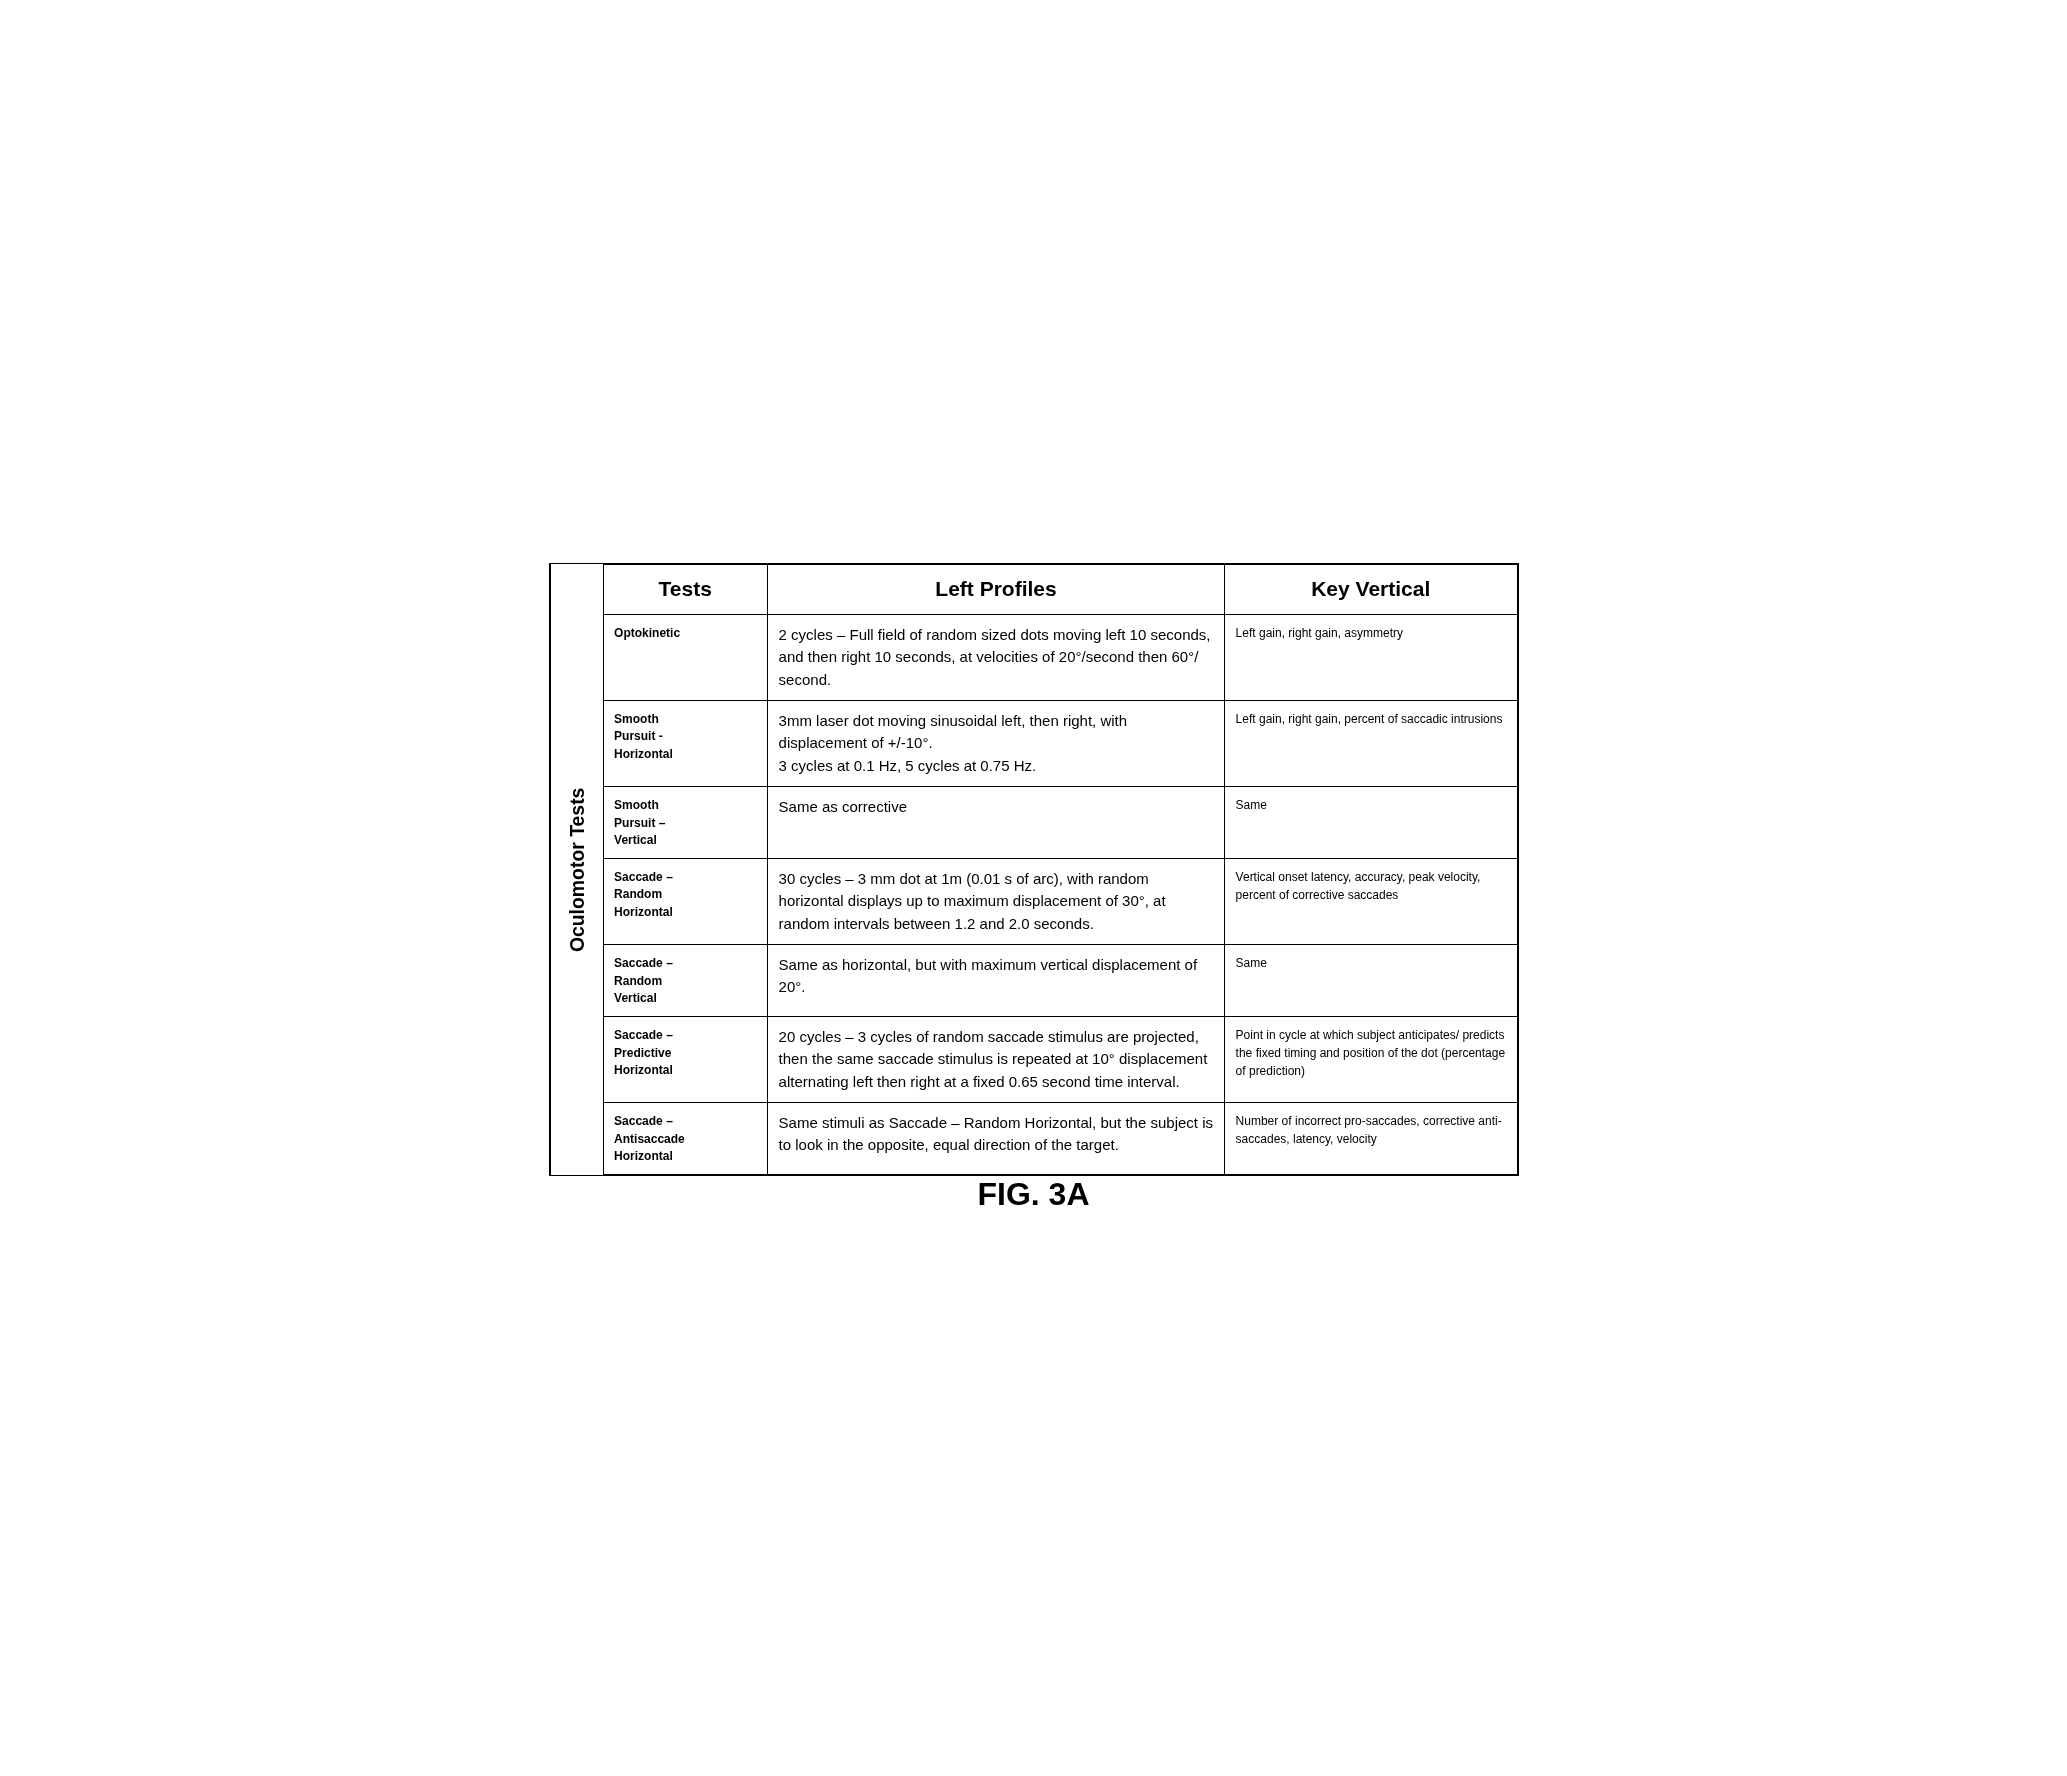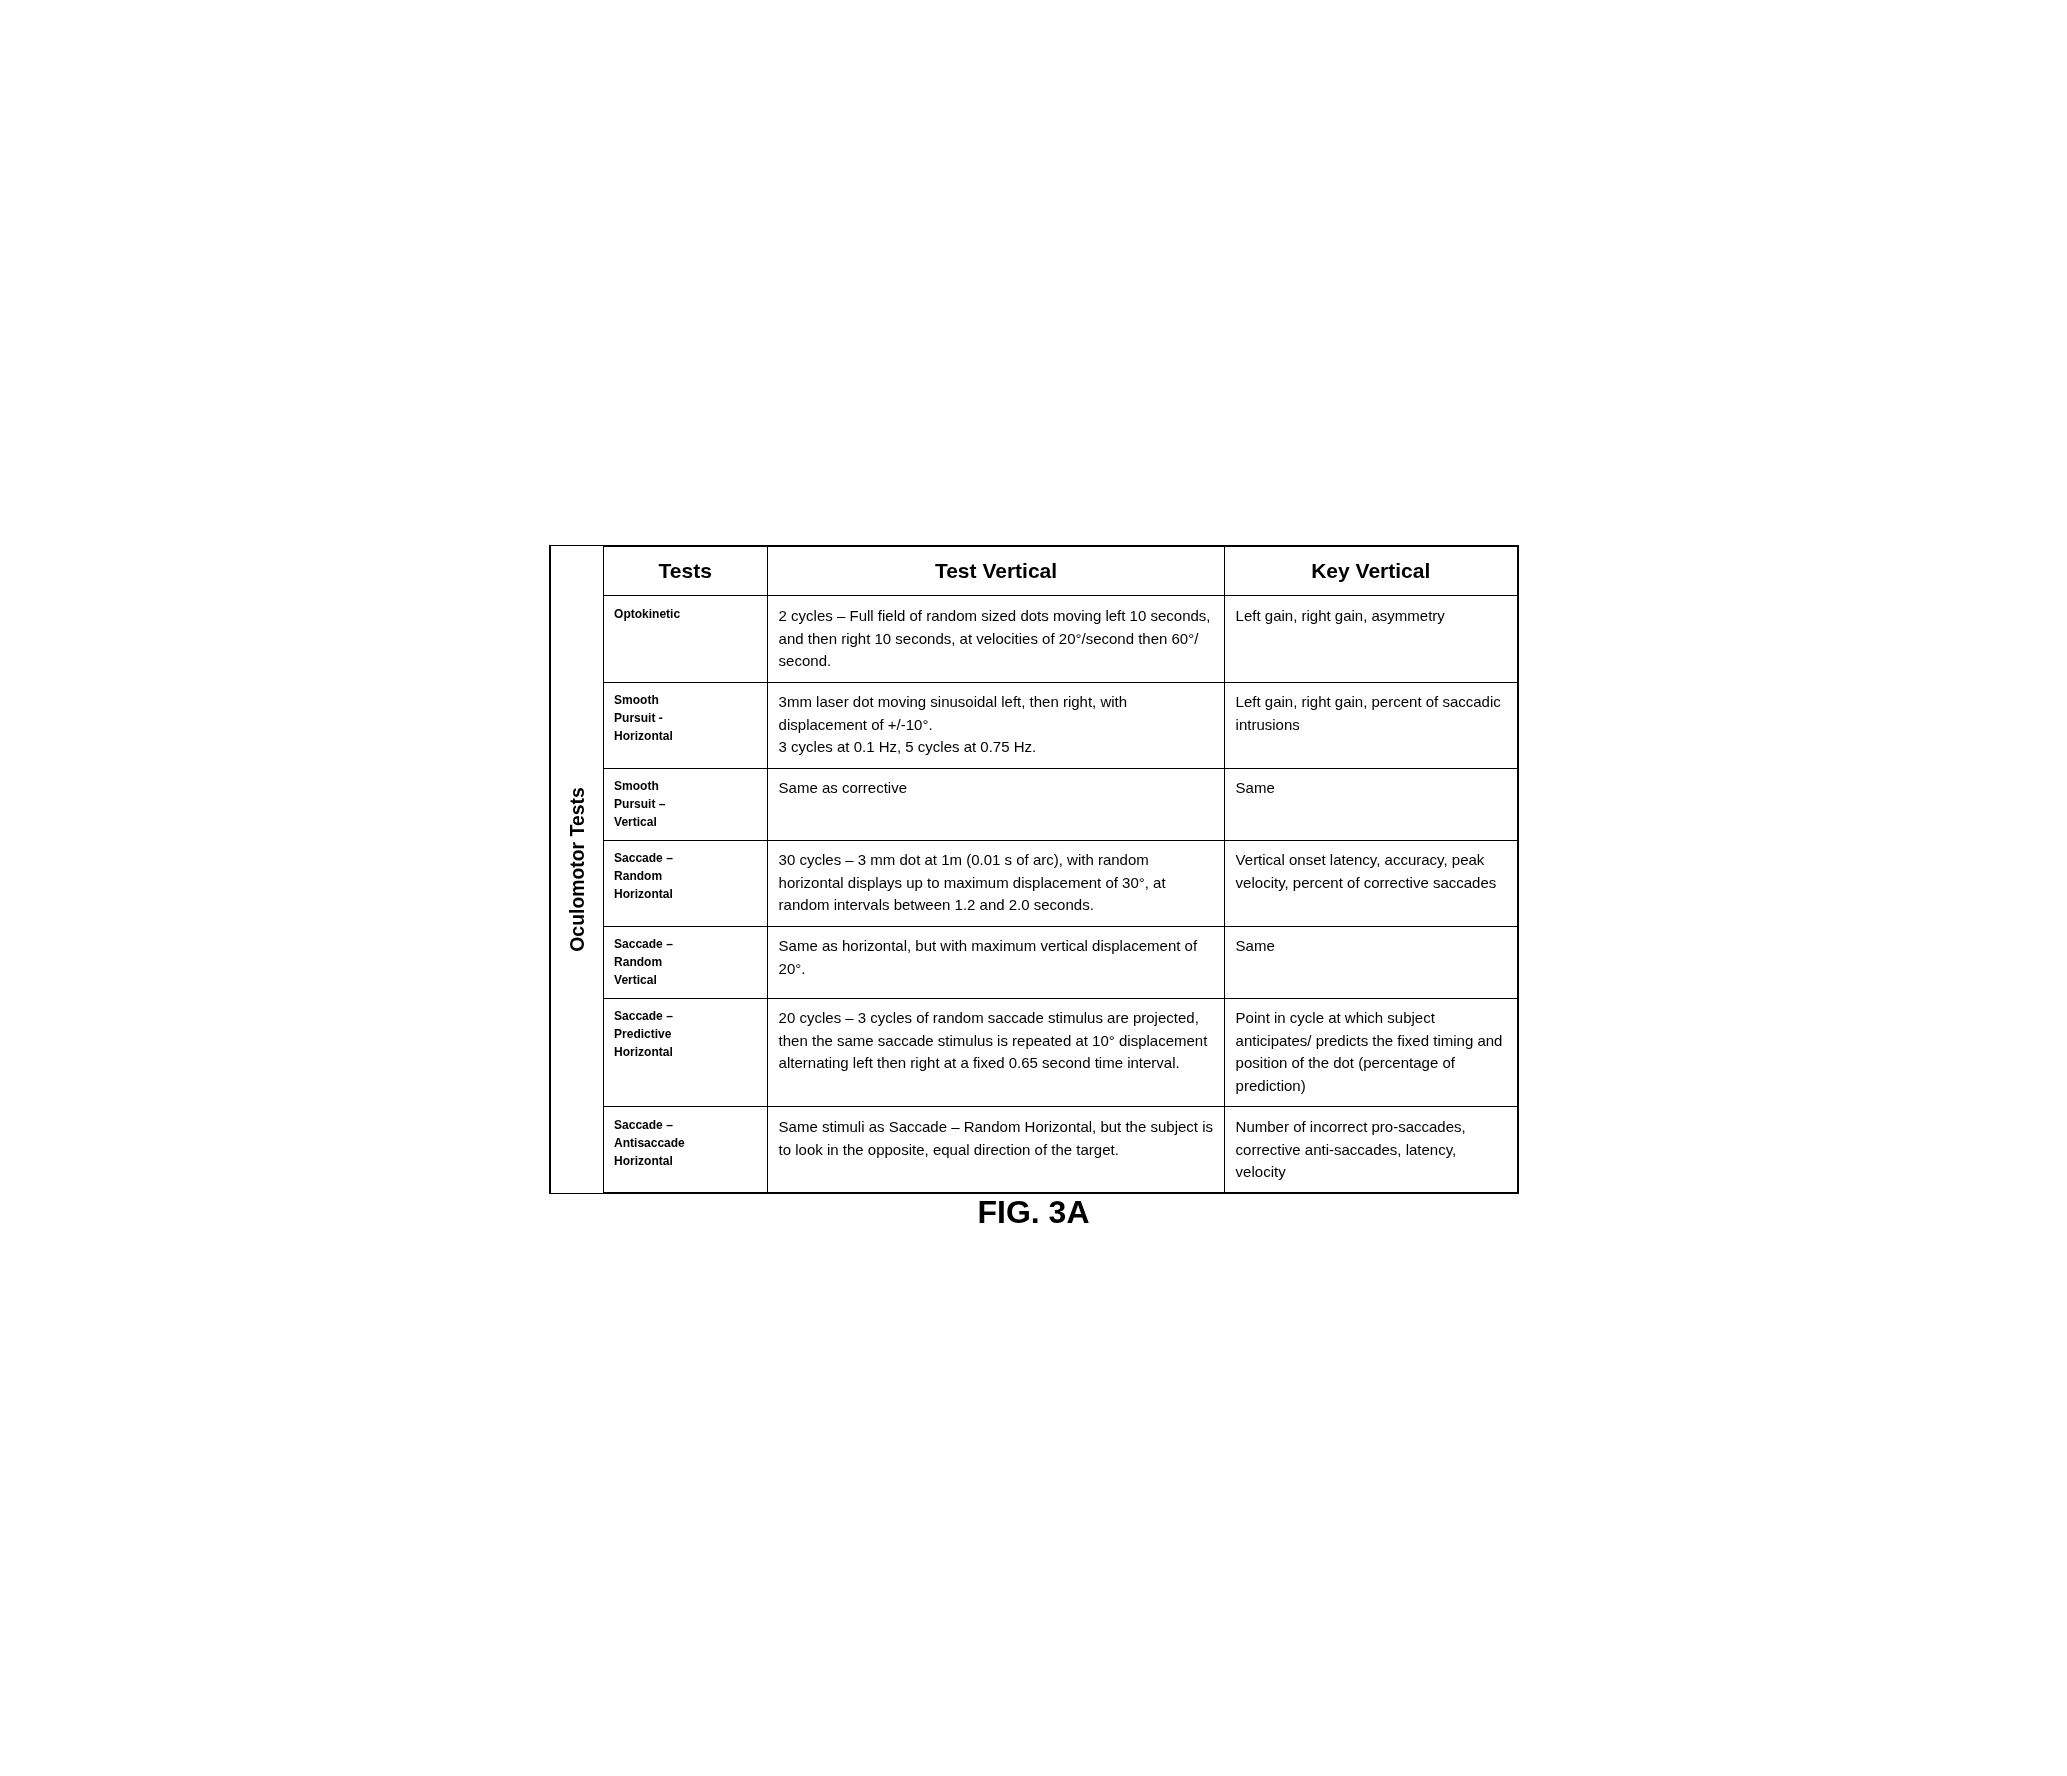--- a/index.html
+++ b/index.html
@@ -83,21 +83,21 @@
       font-size: 12px;
       line-height: 1.4;
     }
 
     .profile-text {
       font-size: 15px;
       line-height: 1.5;
     }
 
     .measure-text {
-      font-size: 15px;
+      font-size: 12px;
       line-height: 1.5;
     }
 
     .figure-label {
       text-align: center;
       font-size: 32px;
       font-weight: bold;
     }
   </style>
 </head>
@@ -111,21 +111,21 @@
       <span>Oculomotor Tests</span>
     </div>
 
     <table class="main-table">
       <thead>
         <tr>
           <th class="col-tests">
             <span>Tests</span>
           </th>
           <th class="col-profiles">
-            <span>Test Vertical</span>
+            <span>Left Profiles</span>
           </th>
           <th class="col-measures">
             <span>Key Vertical</span>
           </th>
         </tr>
       </thead>
       <tbody id="table-body">
       <tr>
             <td class="col-tests"><span class="test-name">Optokinetic</span></td>
             <td class="col-profiles"><span class="profile-text">2 cycles – Full field of random sized dots moving left 10  seconds, and then right 10 seconds, at  velocities of 20°/second then 60°/ second.</span></td>

